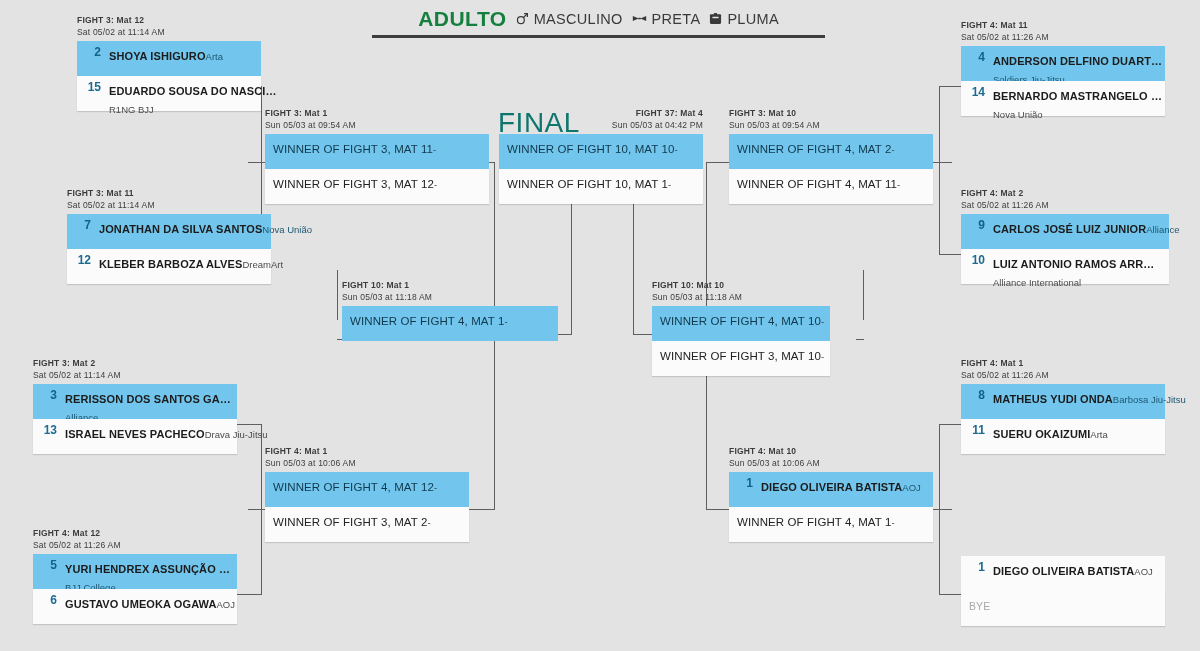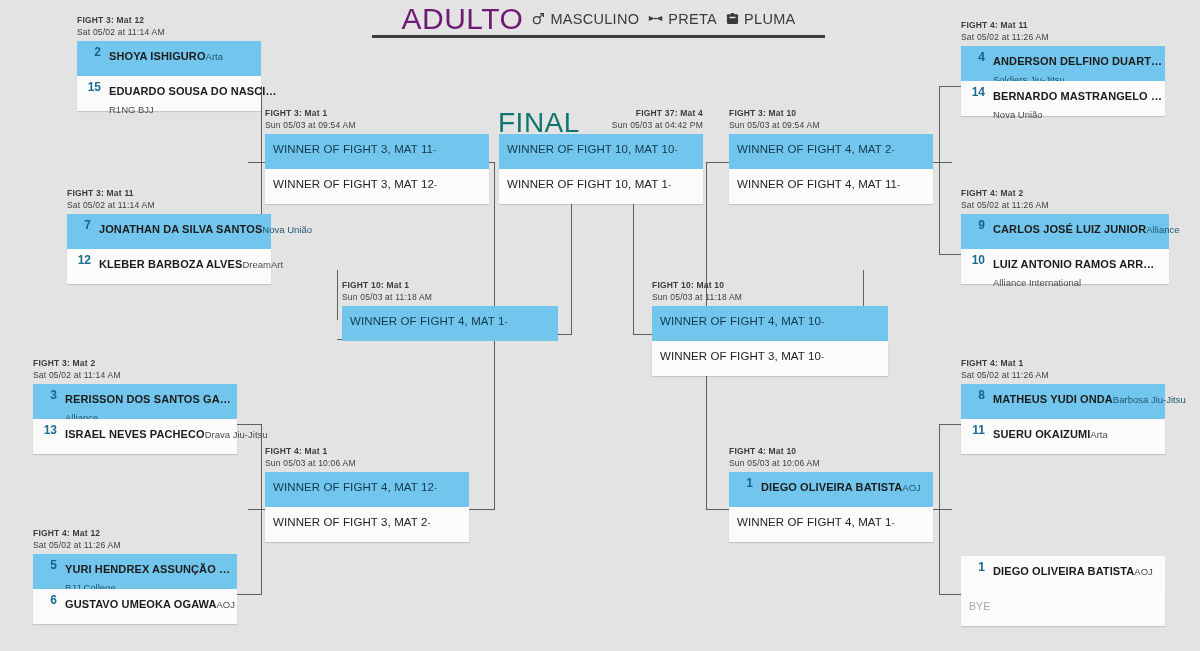--- a/index.html
+++ b/index.html
@@ -10,21 +10,21 @@
     overflow: hidden;
   }
   #root { position: relative; width: 1200px; height: 651px; }
 
   
   .header {
     position: absolute; left: 372px; top: 2px; width: 453px; height: 36px;
     display: flex; align-items: center; justify-content: center; gap: 9px;
     border-bottom: 3px solid #3d3d3d;
   }
-  .hdr-division { font-size: 30px; color: #701a75; letter-spacing: .5px; font-weight: 400; }
+  .hdr-division { font-size: 21px; color: #15803d; letter-spacing: .5px; font-weight: 700; }
   .hdr-chip { display: flex; align-items: center; gap: 5px; font-size: 14.5px; color: #3a3a3a; letter-spacing: .3px; }
   .hdr-chip svg { display: block; }
 
   
   .match { position: absolute; }
   .meta { font-size: 8.5px; color: #3c3c3c; line-height: 11.5px; letter-spacing: .2px; }
   .meta .m1 { font-weight: bold; }
   .meta .m2 { font-weight: normal; }
 
   .rows { margin-top: 3px; }
@@ -267,21 +267,21 @@
     <div class="rows">
       <div class="row win ph">
         <span class="names"><span class="nm">WINNER OF FIGHT 10, MAT 10</span><span class="team">-</span></span>
       </div>
       <div class="row bottom ph">
         <span class="names"><span class="nm">WINNER OF FIGHT 10, MAT 1</span><span class="team">-</span></span>
       </div>
     </div>
   </div>
 
-  <div class="match" style="left:652px; top:280px; width:236px;">
+  <div class="match" style="left:652px; top:280px; width:178px;">
     <div class="meta">
       <div class="m1">FIGHT 10: Mat 10</div>
       <div class="m2">Sun 05/03 at 11:18 AM</div>
     </div>
     <div class="rows">
       <div class="row win ph">
         <span class="names"><span class="nm">WINNER OF FIGHT 4, MAT 10</span><span class="team">-</span></span>
       </div>
       <div class="row bottom ph">
         <span class="names"><span class="nm">WINNER OF FIGHT 3, MAT 10</span><span class="team">-</span></span>

